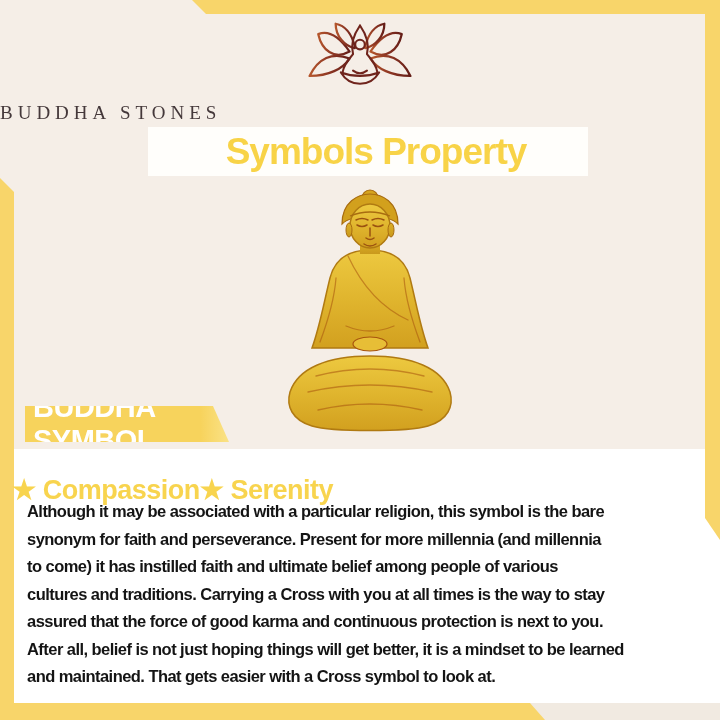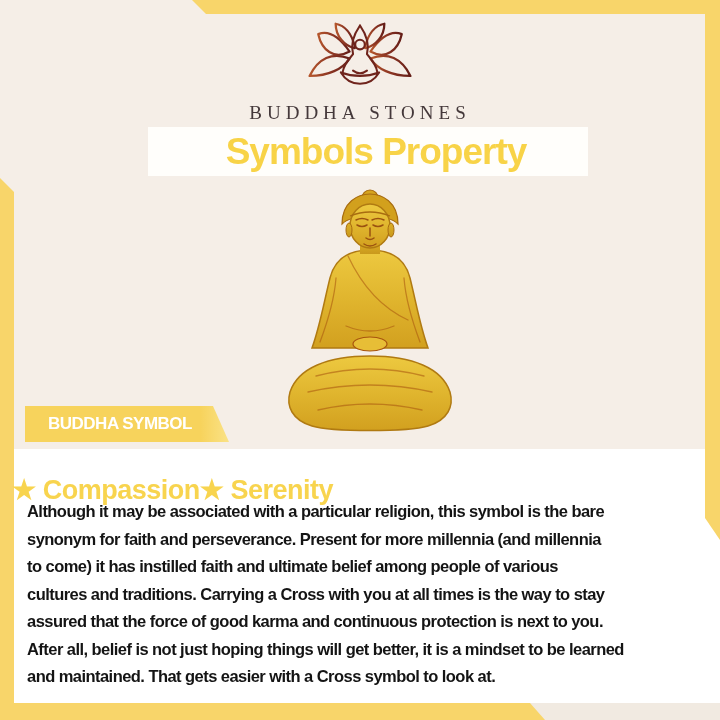--- a/index.html
+++ b/index.html
@@ -14,36 +14,36 @@
   .band-top{left:0;top:0;width:720px;height:14px;
             clip-path:polygon(192px 0,720px 0,720px 14px,206px 14px);}
   .band-right{left:705px;top:0;width:15px;height:540px;
             clip-path:polygon(0 0,100% 0,100% 100%,0 calc(100% - 22px));}
   .band-left{left:0;top:178px;width:14px;height:542px;
             clip-path:polygon(0 0,100% 14px,100% 100%,0 100%);}
   .band-bottom{left:0;top:703px;width:545px;height:17px;
             clip-path:polygon(0 0,calc(100% - 15px) 0,100% 100%,0 100%);}
   
   .logo-icon{position:absolute;left:290px;top:22px;width:140px;height:80px;}
-  .brand-name{position:absolute;left:0;top:102px;width:720px;text-align:center;
+  .brand-name{position:absolute;left:0;top:102px;width:720px;text-align:left;
               font-family:"Liberation Serif",serif;font-size:19px;letter-spacing:5px;
               color:#44383A;font-weight:500;}
   
   .title-band{position:absolute;left:148px;top:127px;width:424px;height:49px;
               background:#FFFEFB;display:flex;align-items:center;justify-content:center;padding-left:16px;}
   .page-title{margin:0;font-size:37px;font-weight:bold;letter-spacing:-1px;color:#F8D347;}
   
   .statue{position:absolute;left:276px;top:186px;width:188px;height:258px;}
   
   .label-banner{position:absolute;left:25px;top:406px;width:204px;height:36px;
             background:linear-gradient(to right,#F7D35C 86%,#FAE287 100%);
             clip-path:polygon(0 0,calc(100% - 16px) 0,100% 100%,0 100%);
             display:flex;align-items:center;}
-  .label-banner span{color:#FFFFFF;font-size:17px;font-weight:bold;letter-spacing:-0.5px;
-            padding-left:23px;}
+  .label-banner span{color:#FFFFFF;font-size:29px;font-weight:bold;letter-spacing:-0.5px;
+            padding-left:8px;}
   
   .traits{position:absolute;left:0;top:462px;width:720px;margin:12px;text-align:left;
           font-size:27px;font-weight:bold;letter-spacing:-0.5px;color:#F8D44E;}
   .body-text{position:absolute;left:27px;top:498px;width:700px;margin:0;
           font-size:16.5px;font-weight:bold;letter-spacing:-0.55px;line-height:27.5px;
           color:#141414;white-space:pre;overflow:hidden;}
 </style>
 </head>
 <body>
 

